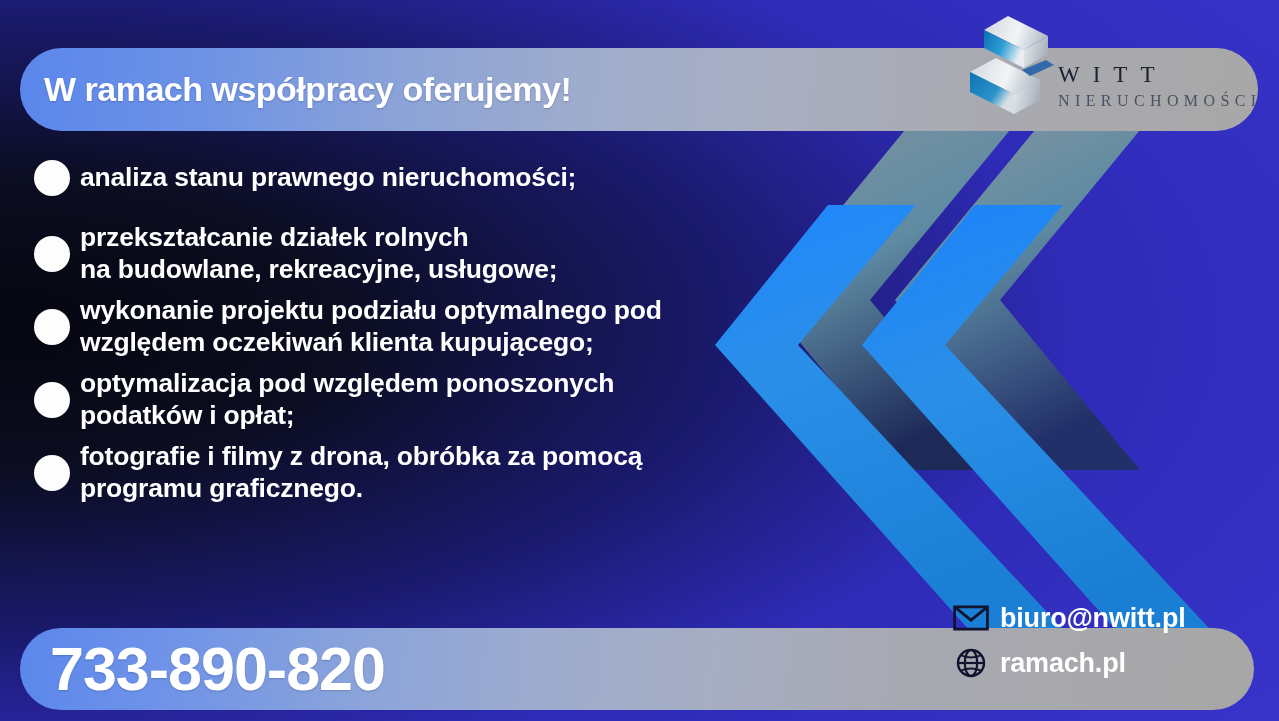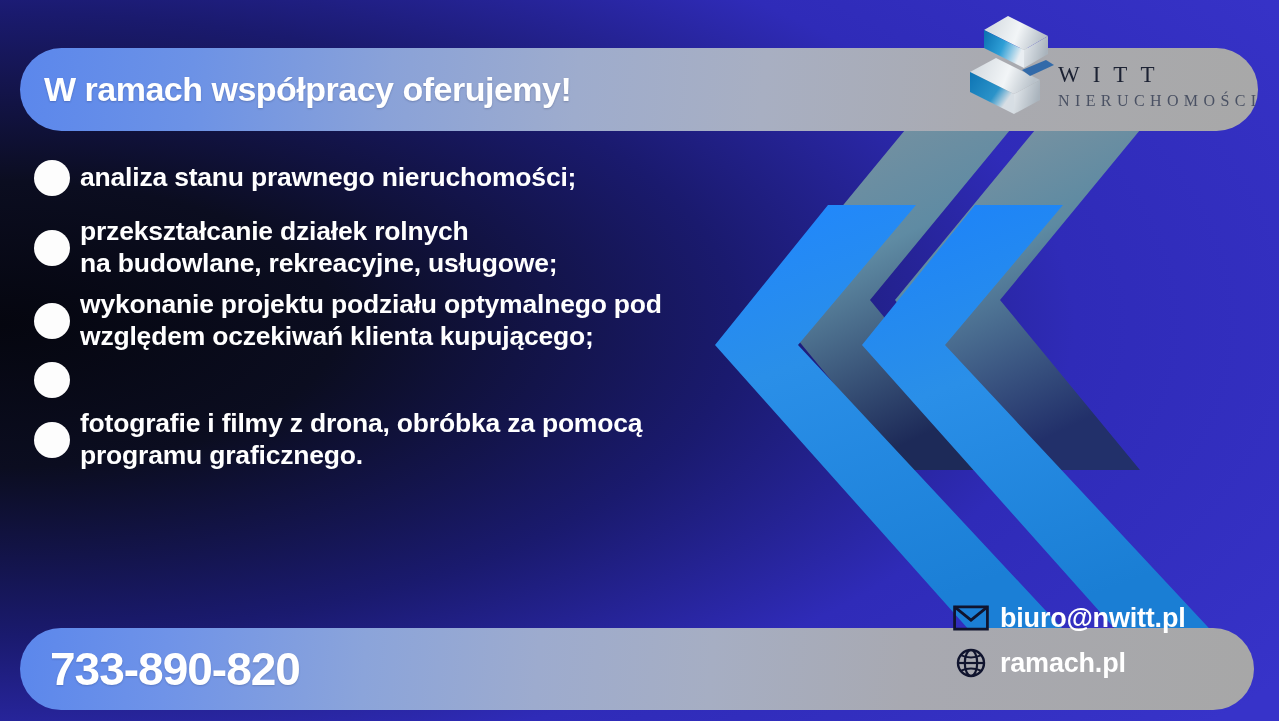--- a/index.html
+++ b/index.html
@@ -85,21 +85,21 @@
 
   
   .bullets {
     position:absolute;
     left:34px; top:160px;
     width:760px;
   }
   .bullet-row {
     display:flex;
     align-items:center;
-    margin-bottom:20px;
+    margin-bottom:26px;
   }
   .bullet-dot {
     flex:0 0 auto;
     width:36px; height:36px;
     border-radius:50%;
     background:#fdfdfd;
     margin-right:10px;
   }
   .bullet-text {
     color:#ffffff;
@@ -122,21 +122,21 @@
         #8ba4da 28%,
         #9dabce 42%,
         #a6aec3 56%,
         #a8a9b1 72%,
         #a7a7a7 100%);
     display:flex; align-items:center;
     overflow:hidden;
   }
   .phone {
     margin-left:30px;
-    font-size:46px;
+    font-size:61px;
     font-weight:bold;
     color:#ffffff;
     letter-spacing:-1px;
     white-space:nowrap;
     text-shadow:0 1px 2px rgba(20,30,70,.22);
   }
   .contacts {
     position:absolute;
     left:950px; top:597px;
     display:flex; flex-direction:column;
@@ -269,20 +269,21 @@
       <div class="bullet-text">przekształcanie działek rolnych<br>na budowlane, rekreacyjne, usługowe;</div>
     </div>
 
     <div class="bullet-row two-line">
       <div class="bullet-dot"></div>
       <div class="bullet-text">wykonanie projektu podziału optymalnego pod<br>względem oczekiwań klienta kupującego;</div>
     </div>
 
     <div class="bullet-row two-line">
       <div class="bullet-dot"></div>
+      <div class="bullet-text">optymalizacja pod względem ponoszonych<br>podatków i opłat;</div>
     </div>
 
     <div class="bullet-row two-line">
       <div class="bullet-dot"></div>
       <div class="bullet-text">fotografie i filmy z drona, obróbka za pomocą<br>programu graficznego.</div>
     </div>
 
   </div>
 
   <div class="footer-pill">

